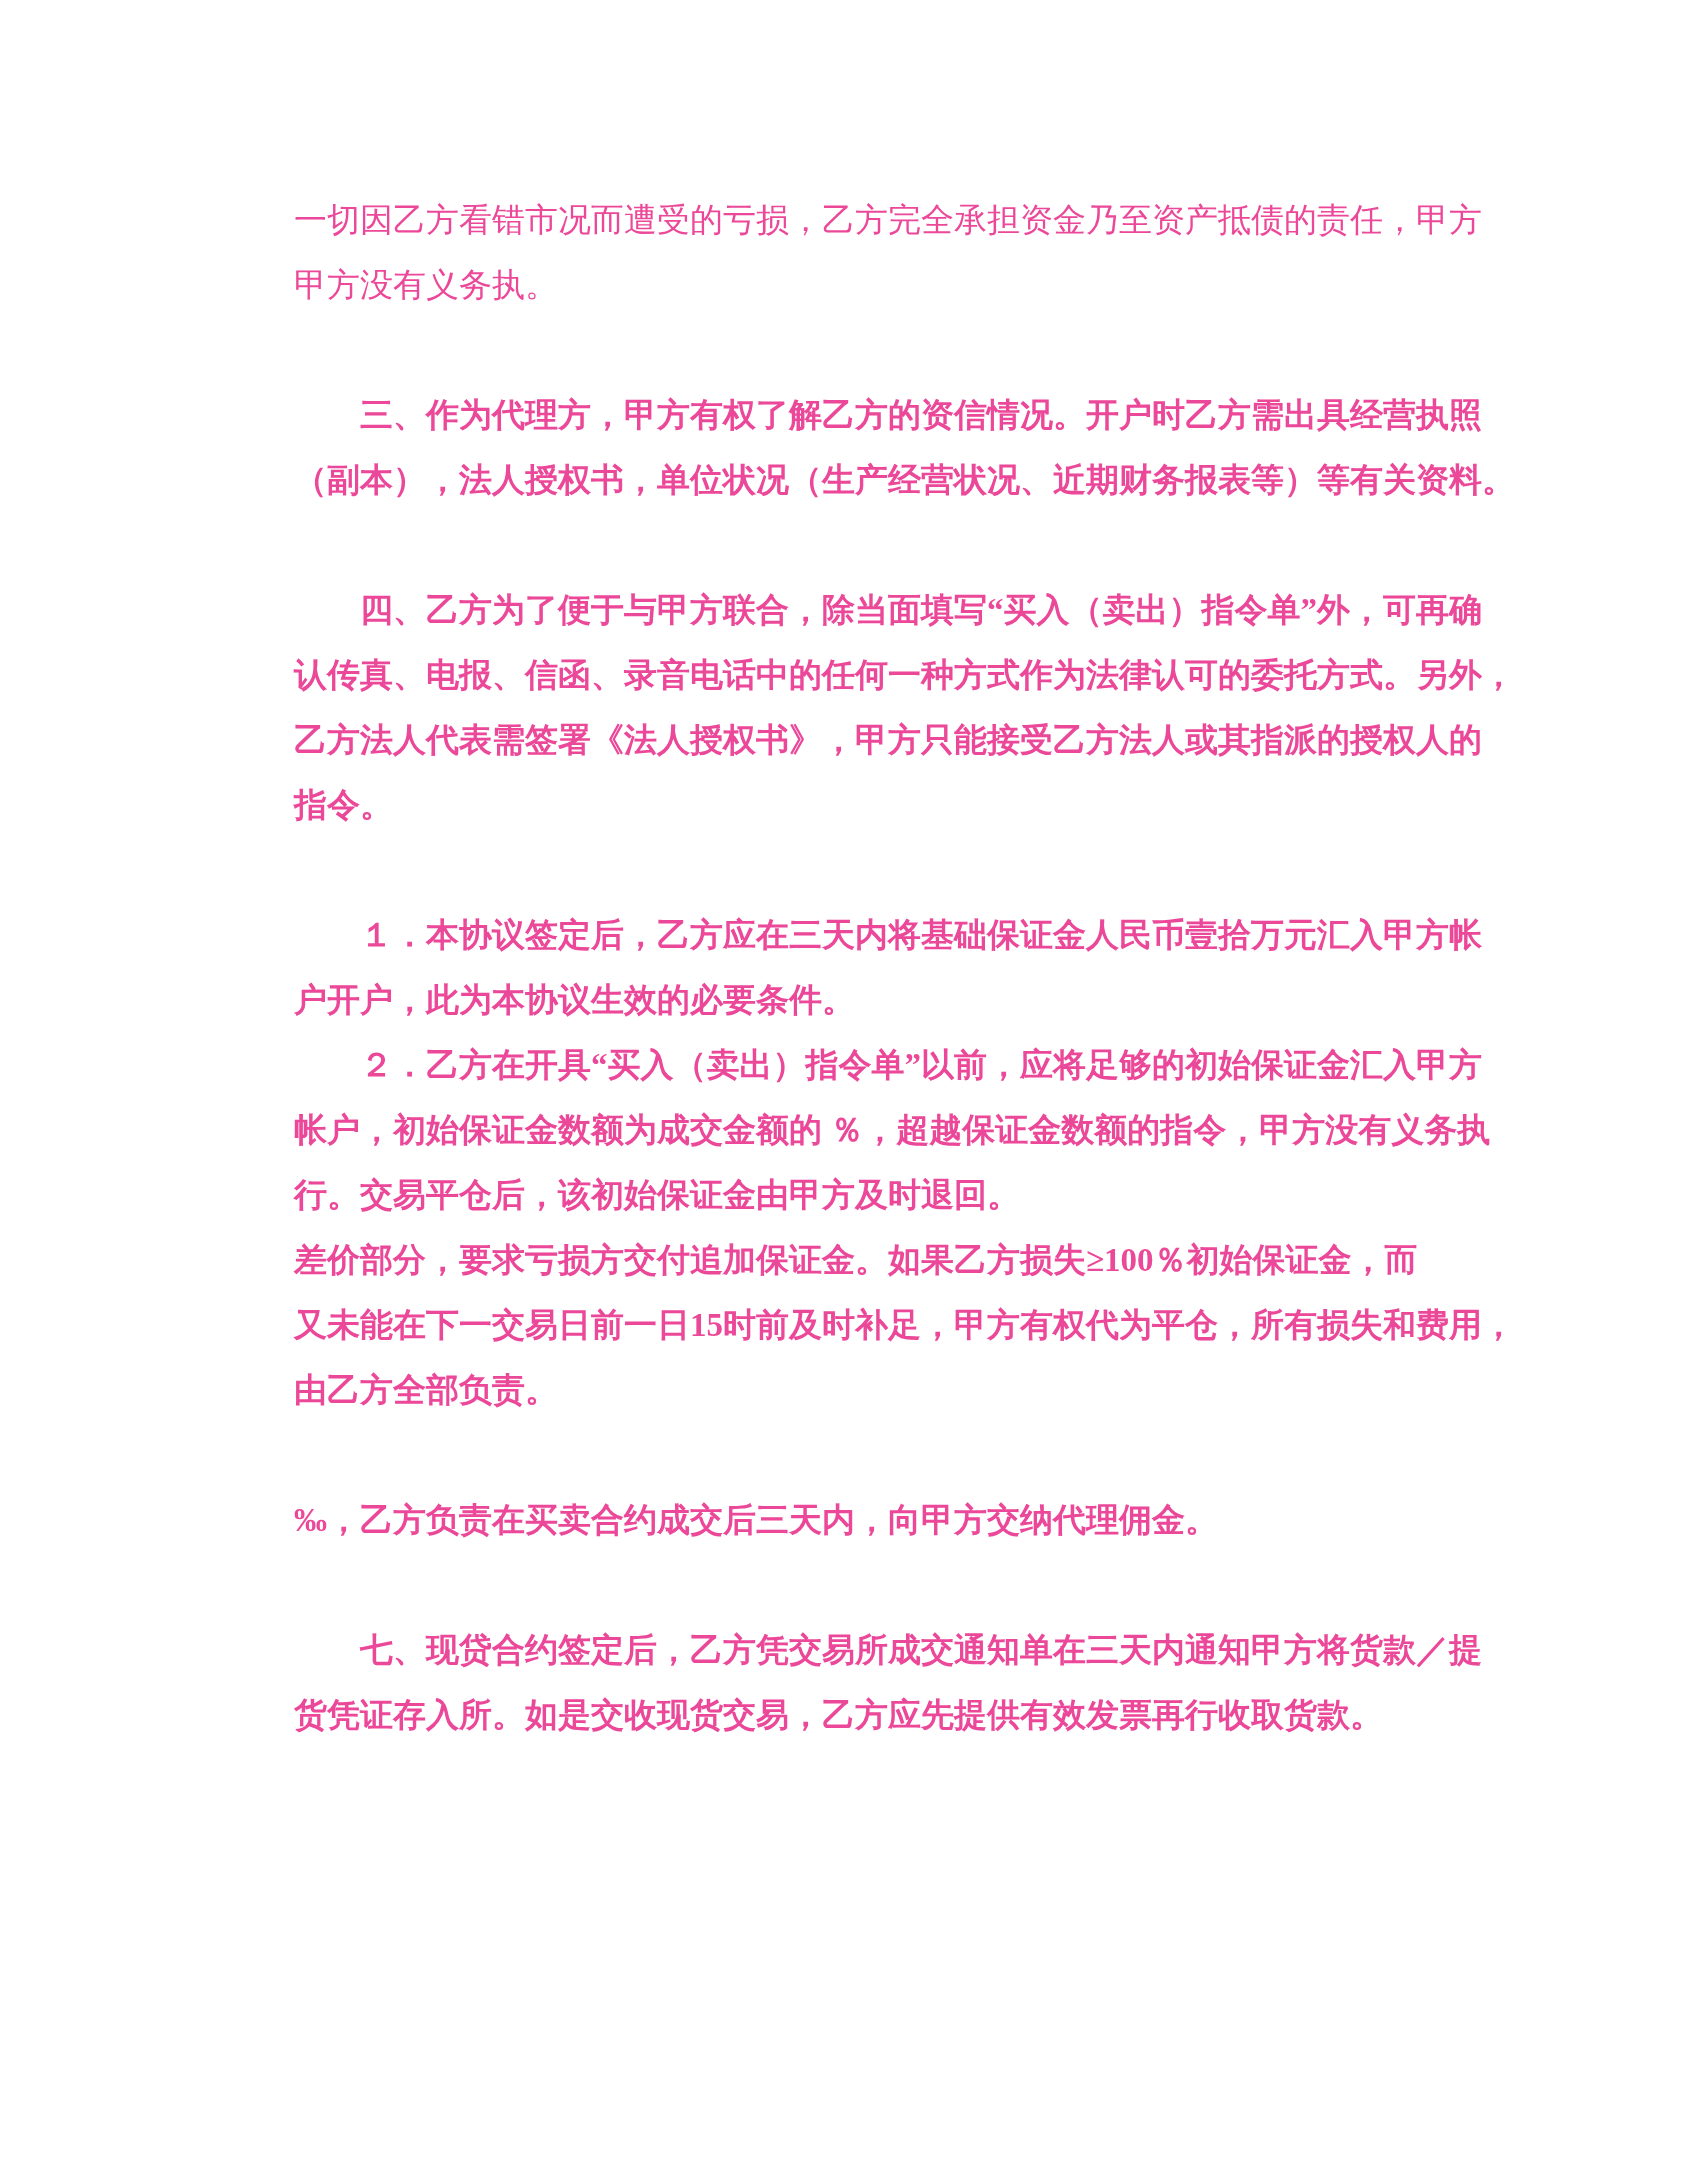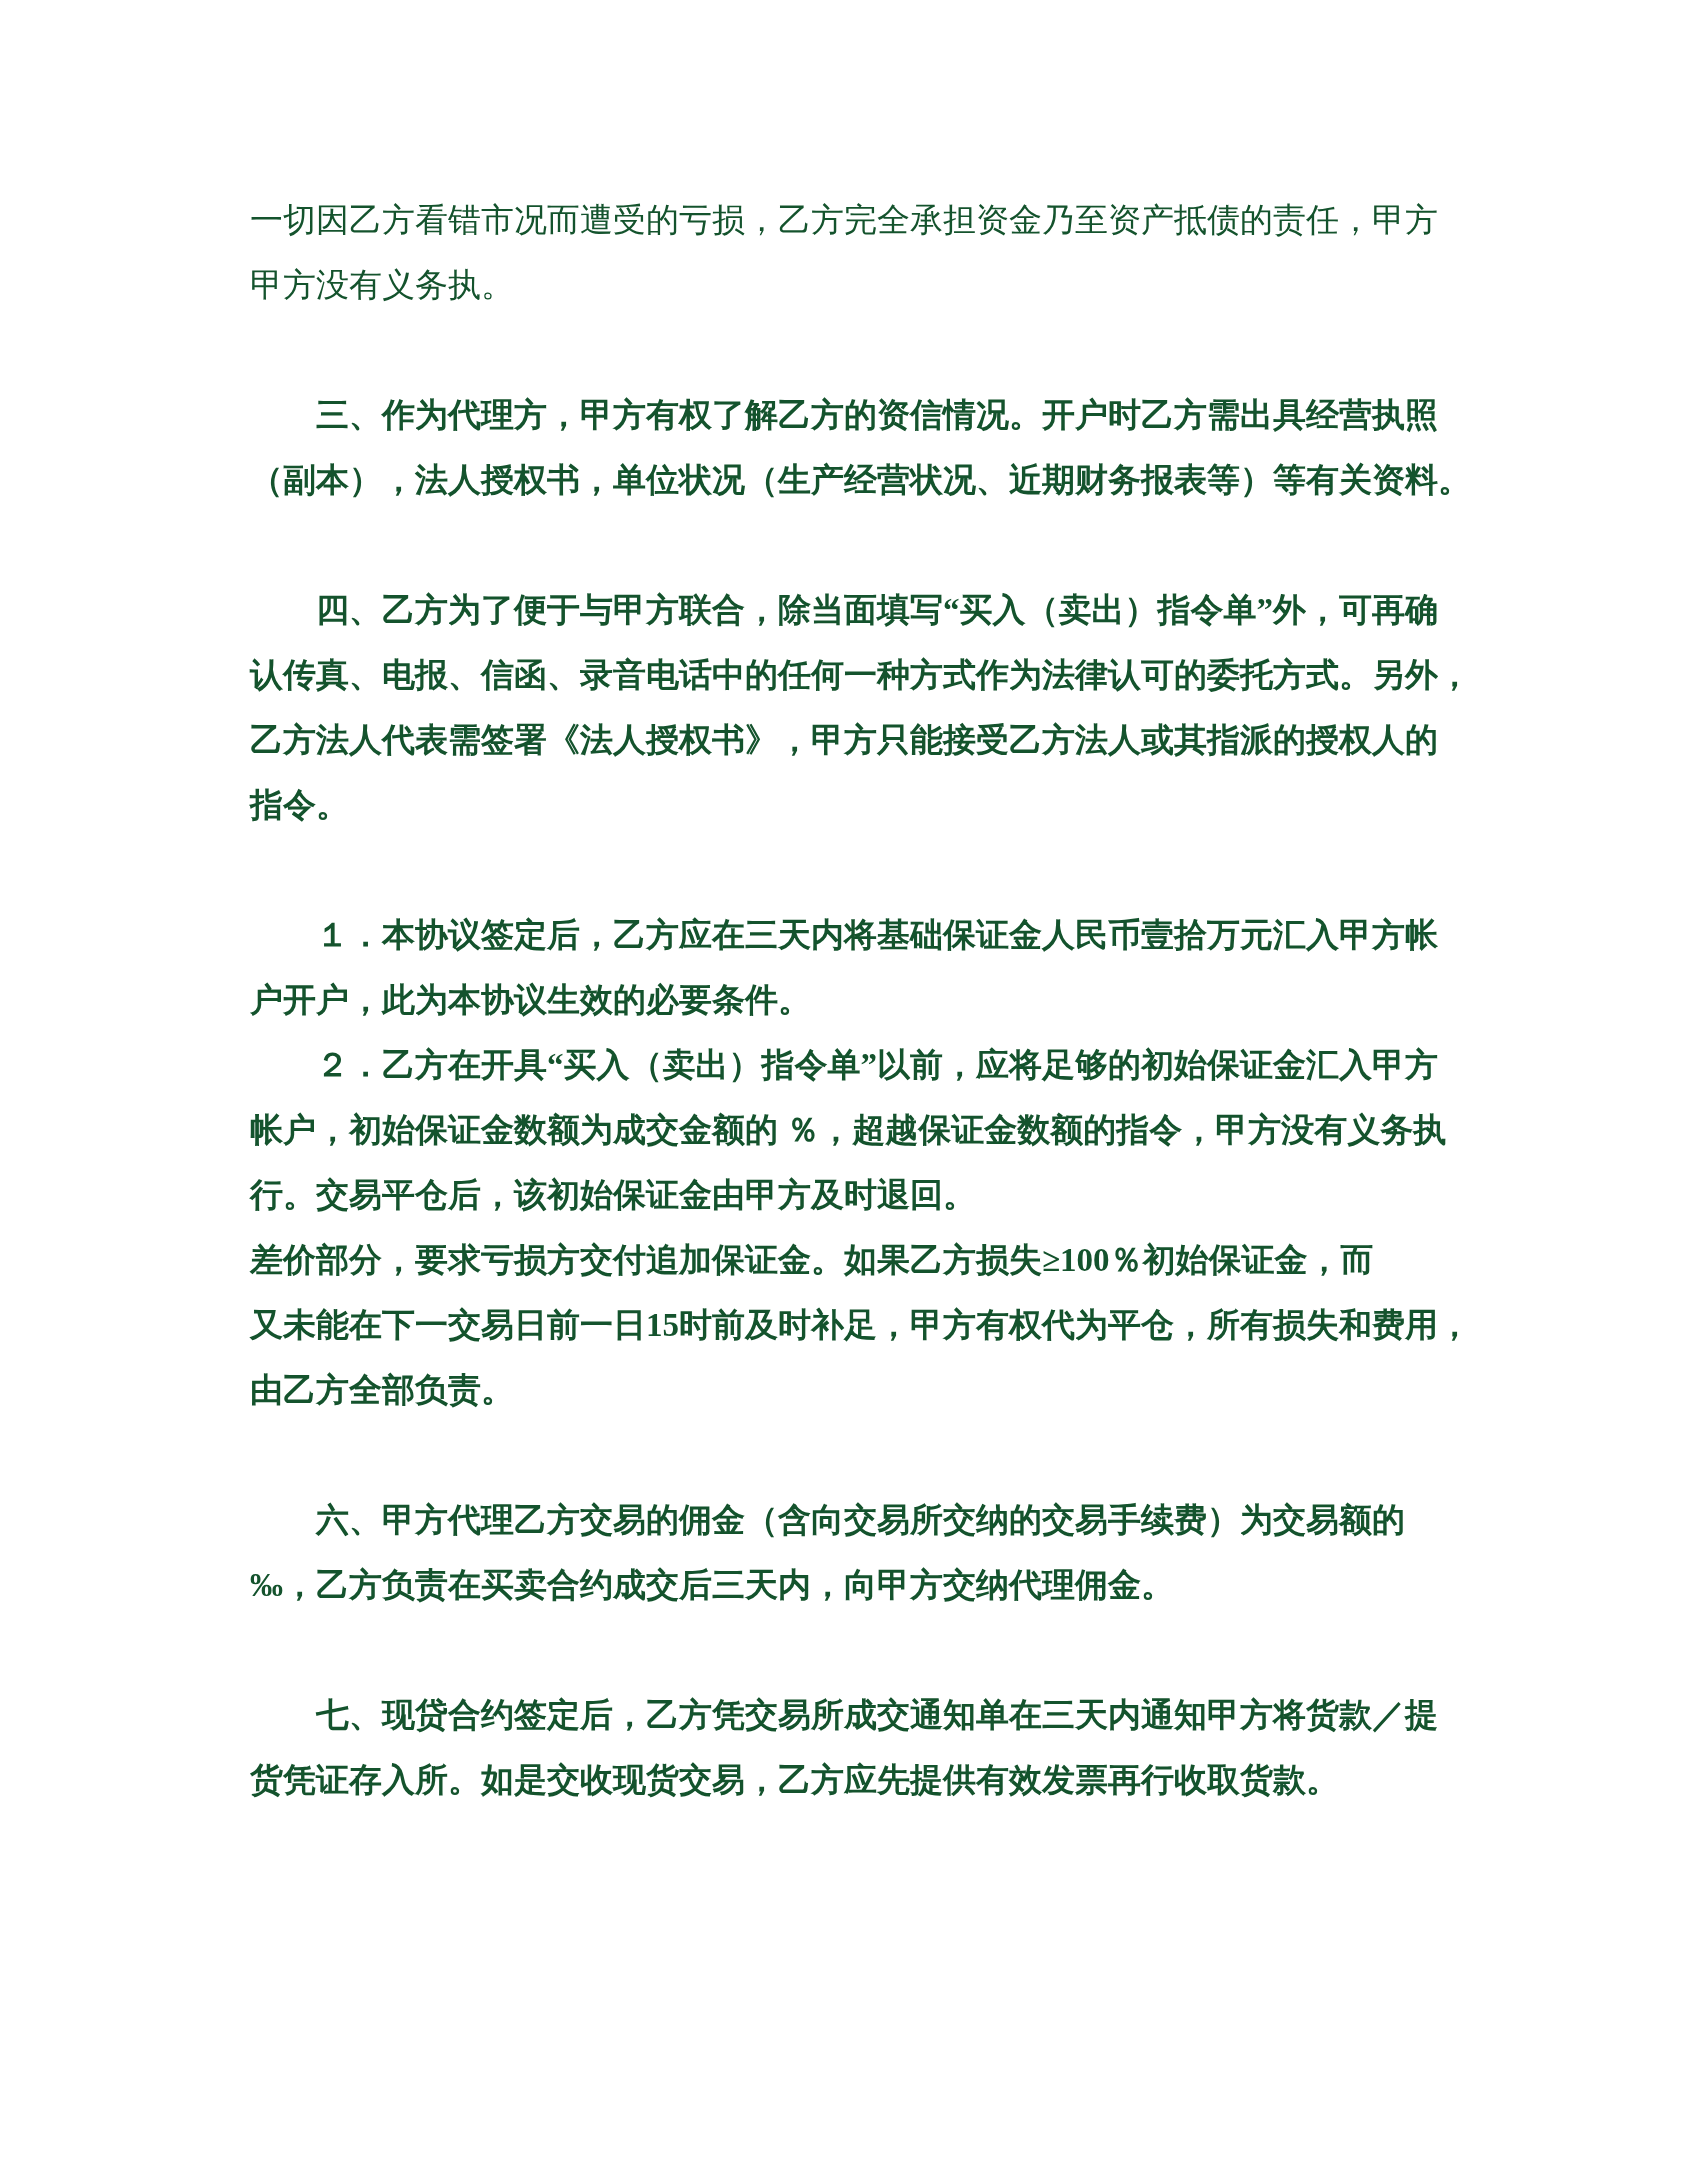--- a/index.html
+++ b/index.html
@@ -28,21 +28,22 @@
   .para.gap {
     margin-top: 65px;
     font-weight: bold;
   }
   .line {
     height: 65px;
     line-height: 65px;
     font-size: 33px;
     letter-spacing: 0;
     white-space: nowrap;
-    color: #14532d;
+    color: #ec4899;
+    margin-left: 44px;
   }
 </style>
 </head>
 <body>
 
 <div class="page">
   <div class="doc-body">
       <div class="para">
         <div class="line">一切因乙方看错市况而遭受的亏损，乙方完全承担资金乃至资产抵债的责任，甲方</div>
         <div class="line">甲方没有义务执。</div>
@@ -61,21 +62,20 @@
         <div class="line">　　１．本协议签定后，乙方应在三天内将基础保证金人民币壹拾万元汇入甲方帐</div>
         <div class="line">户开户，此为本协议生效的必要条件。</div>
         <div class="line">　　２．乙方在开具“买入（卖出）指令单”以前，应将足够的初始保证金汇入甲方</div>
         <div class="line">帐户，初始保证金数额为成交金额的 ％，超越保证金数额的指令，甲方没有义务执</div>
         <div class="line">行。交易平仓后，该初始保证金由甲方及时退回。</div>
         <div class="line">差价部分，要求亏损方交付追加保证金。如果乙方损失≥100％初始保证金，而</div>
         <div class="line">又未能在下一交易日前一日15时前及时补足，甲方有权代为平仓，所有损失和费用，</div>
         <div class="line">由乙方全部负责。</div>
       </div>
       <div class="para gap">
-        <div class="line">　　六、甲方代理乙方交易的佣金（含向交易所交纳的交易手续费）为交易额的</div>
         <div class="line">‰，乙方负责在买卖合约成交后三天内，向甲方交纳代理佣金。</div>
       </div>
       <div class="para gap">
         <div class="line">　　七、现贷合约签定后，乙方凭交易所成交通知单在三天内通知甲方将货款／提</div>
         <div class="line">货凭证存入所。如是交收现货交易，乙方应先提供有效发票再行收取货款。</div>
       </div>
     </div>
 </div>
 
 

